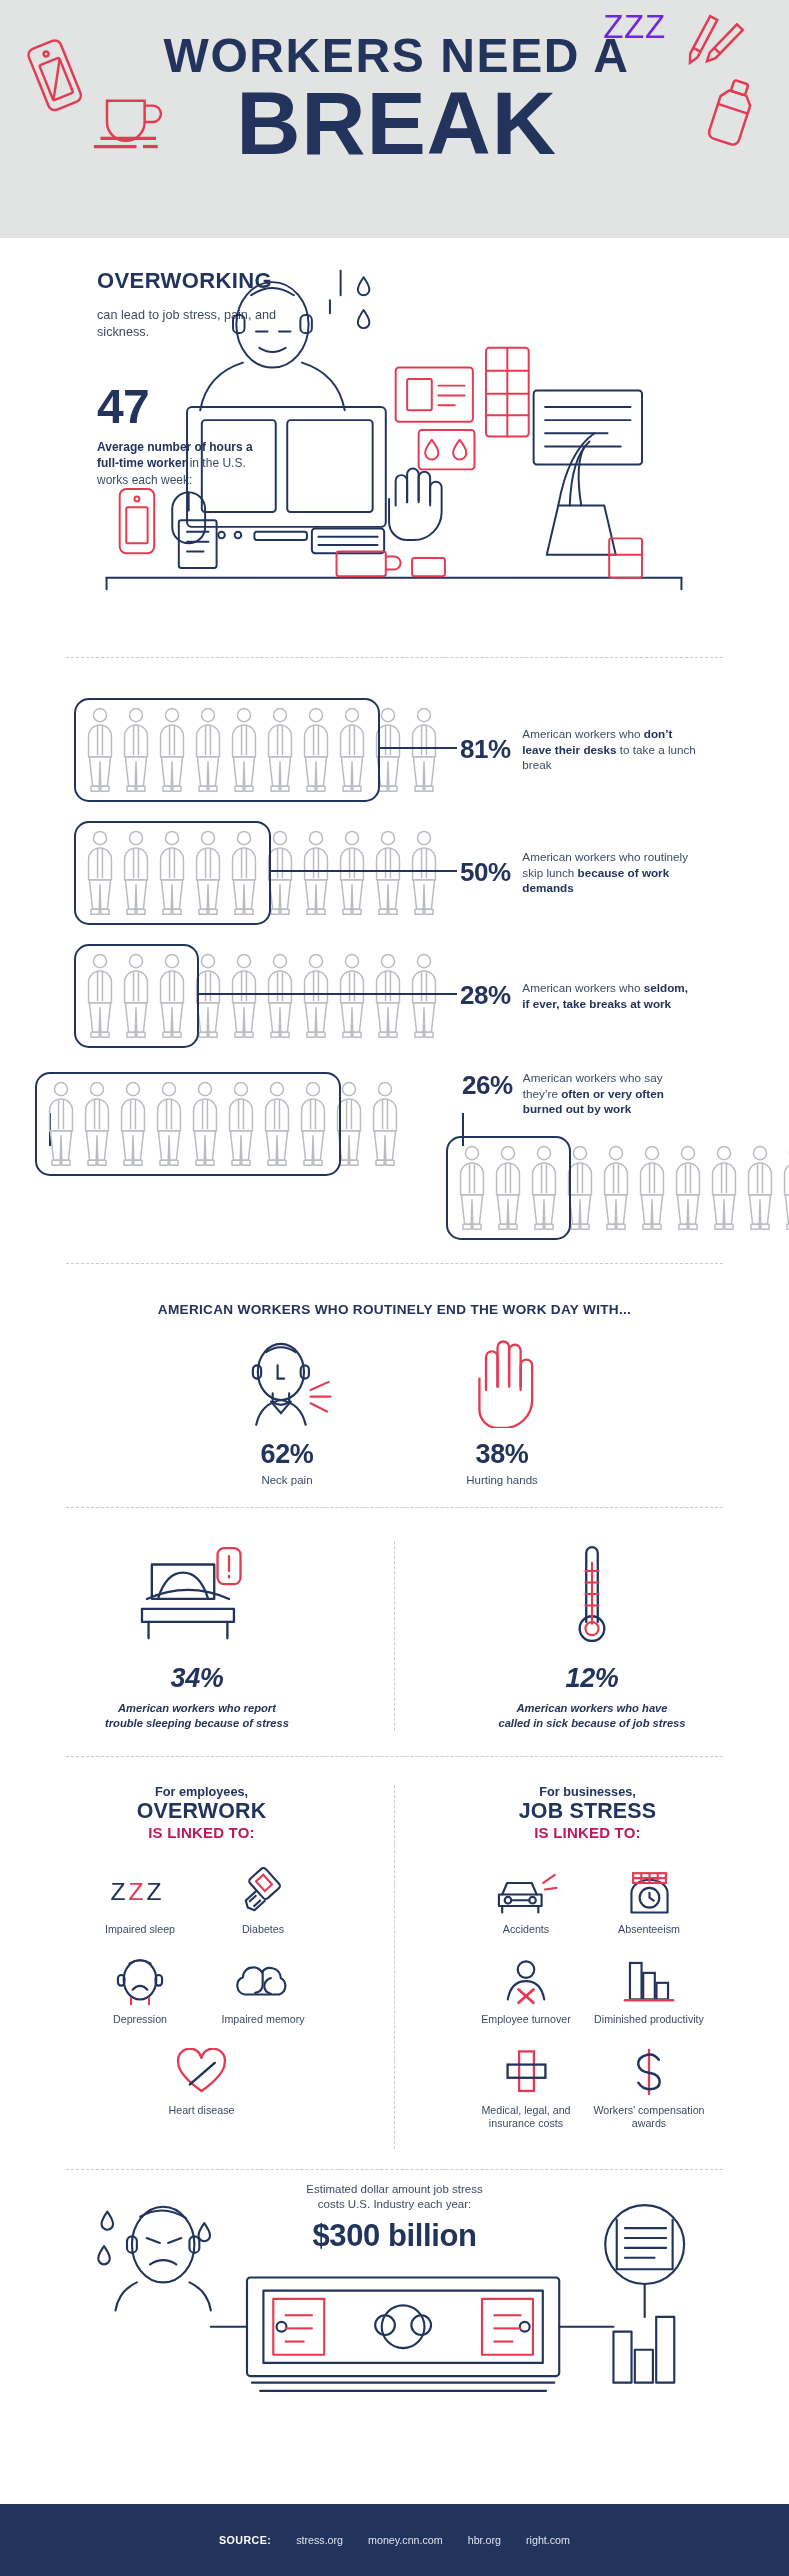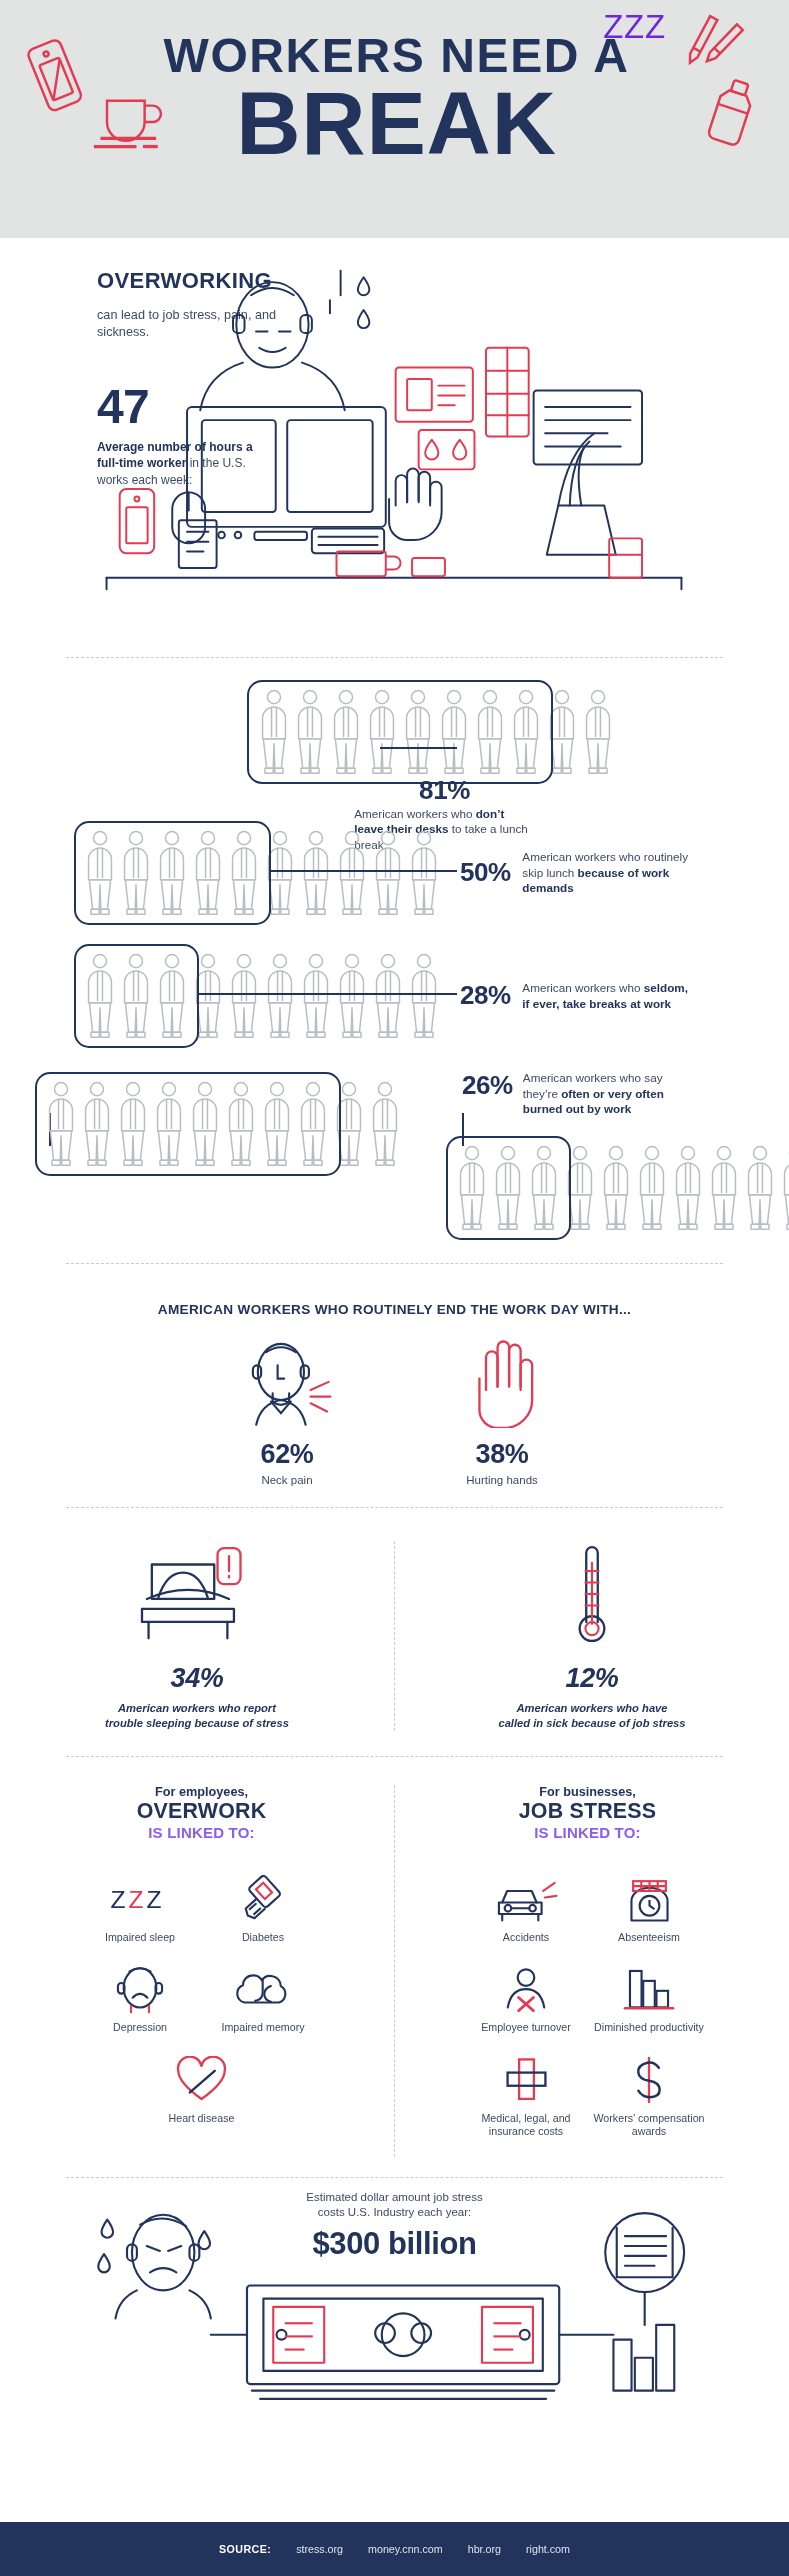--- a/index.html
+++ b/index.html
@@ -127,35 +127,35 @@
   .twocol { display: flex; padding: 33px 0 25px; }
   .twocol-half { flex: 1; text-align: center; padding: 0 18px; font-style: italic; }
   .tc-icon { height: 109px; display:flex; align-items:flex-end; justify-content:center; }
   .tc-pct { font-size: 27px; font-weight: bold; color: #22335c; margin-top: 13px; letter-spacing:-0.4px;}
   .tc-label { font-size: 11.2px; color: #22335c; margin-top: 6.6px; line-height:1.35; font-weight:600;}
   
   .linked { display: flex; padding: 28px 9px 20px; }
   .linked-half { flex: 1; padding: 0 25px; text-align: center; }
   .lk-pre { font-size: 12.7px; font-weight: bold; color: #22335c; }
   .lk-main { font-size: 21.4px; font-weight: bold; color: #22335c; letter-spacing: 0.2px; line-height:1.15;}
-  .lk-sub { font-size: 15px; font-weight: bold; color: #8b5cf6; letter-spacing: 0.2px; margin-bottom: 32px;}
+  .lk-sub { font-size: 15px; font-weight: bold; color: #be185d; letter-spacing: 0.2px; margin-bottom: 24px;}
   .lk-grid { display: flex; flex-wrap: wrap; justify-content: center; }
   .lk-cell { width: 123px; margin-bottom: 18px; text-align:center; }
   .lk-ico { height: 51px; display:flex; align-items:flex-end; justify-content:center; }
   .lk-lbl { font-size: 10.7px; color: #3c4b63; margin-top: 7.4px; line-height:1.3;}
   
   .cost { position: relative; height: 263px; }
   .cost-text { position: absolute; left: 271px; top: 11.5px; width: 247px; text-align:center;}
   .cost-lead { font-size: 11.5px; color: #3c4b63; line-height: 1.35; }
   .cost-amt { font-size: 31px; font-weight: bold; color: #22335c; margin-top: 5px; letter-spacing:-0.4px;}
   
   .footer {
     position: absolute;
     bottom: 0; left: 0;
-    width: 789px; height: 54px;
+    width: 789px; height: 72px;
     background: #22335c;
     display: flex;
     align-items: center;
     justify-content: center;
     gap: 25px;
   }
   .src-label { color: #fff; font-size: 10.7px; font-weight: bold; letter-spacing: 0.4px;}
   .src-item { color: #dfe3ec; font-size: 10.7px; }
 </style>
 </head>
@@ -307,21 +307,21 @@
       <rect x="632" y="356" width="40" height="48" rx="3"></rect>
       <line x1="632" y1="376" x2="672" y2="376"></line>
     </g>
   </svg>
 </div>
 
 <div class="divider-h"></div>
 
 <div class="section pct-block" style="padding:30px 0 8.2px 0;">
   <div id="people-rows">
-      <div class="pct-row" style="padding-left: 82px; flex-direction: column;">
+      <div class="pct-row" style="padding-left: 82px;">
         <div class="people-wrap">
           <div class="people">
             <svg class="person" viewBox="0 0 44 106">
               <g fill="none" stroke="#b9bcc2" stroke-width="1.8" stroke-linejoin="round">
                 <circle cx="22" cy="11" r="8"></circle>
                 <path d="M8 62 v-25 a14 14 0 0 1 14 -14 a14 14 0 0 1 14 14 v25 z"></path>
                 <line x1="19" y1="24" x2="19" y2="60"></line>
                 <line x1="25" y1="24" x2="25" y2="60"></line>
                 <path d="M9 62 h26 l-4 36 h-8 l-1 -30 l-1 30 h-8 z"></path>
                 <path d="M11 98 h10 v6 h-10 z"></path>

